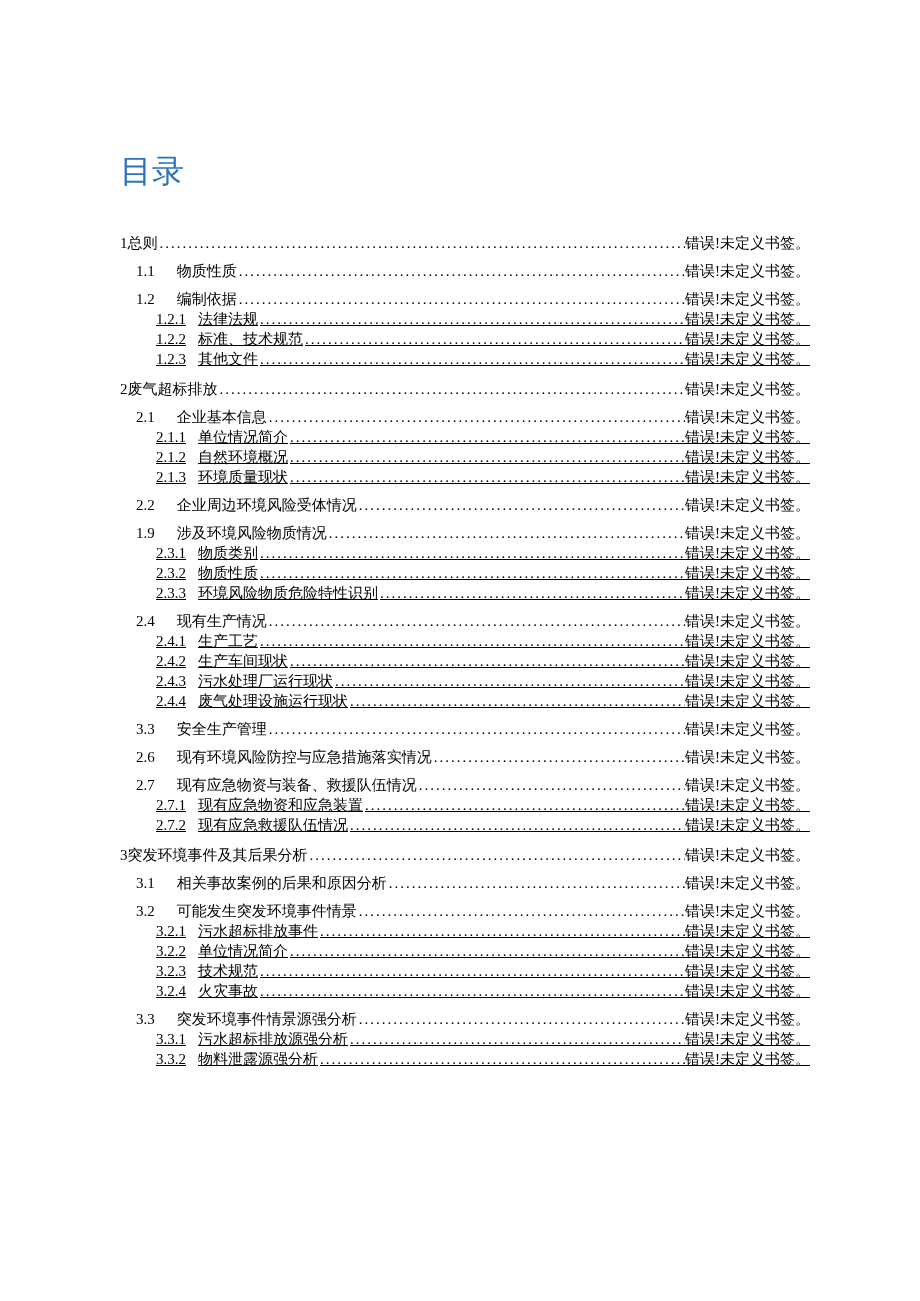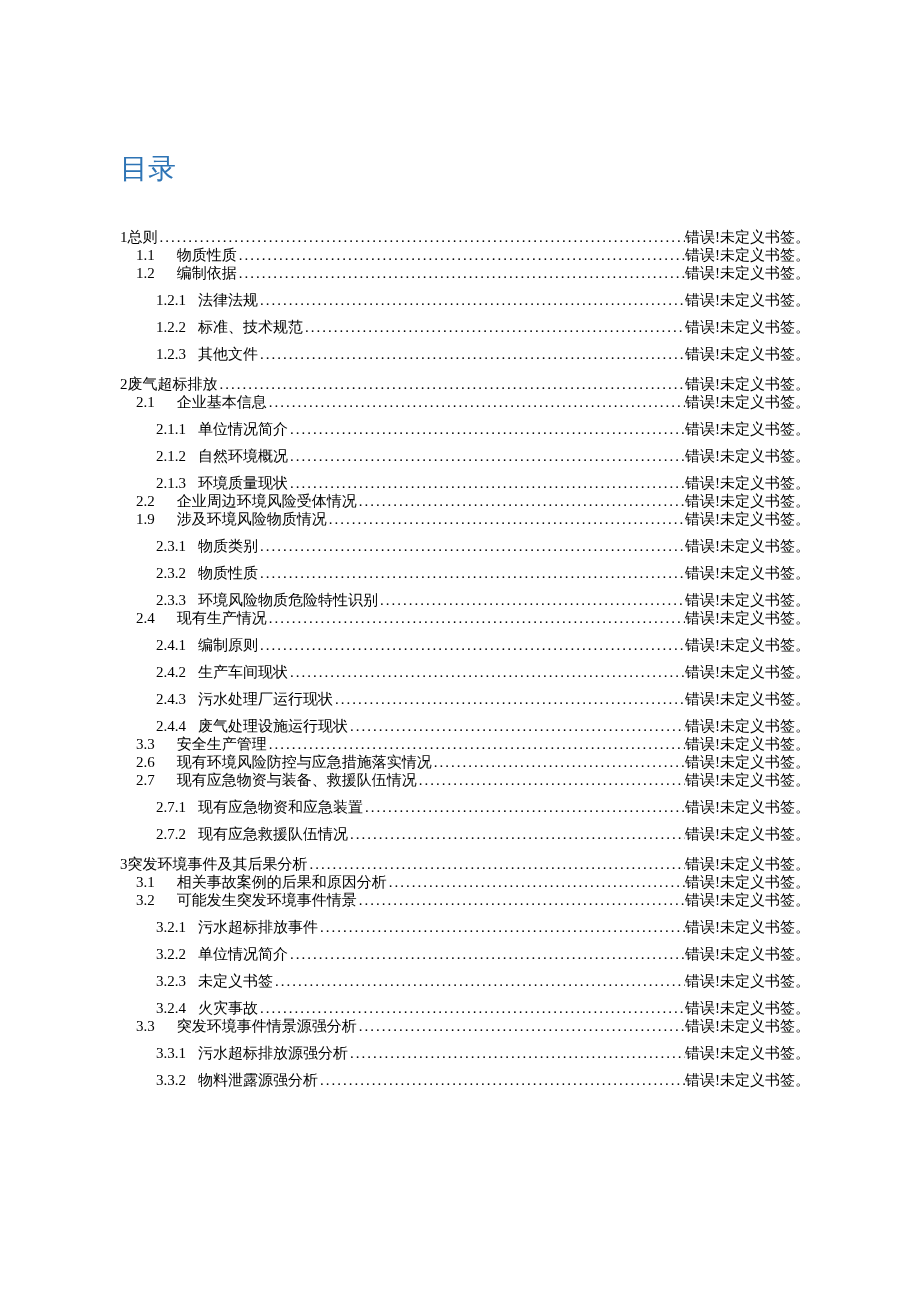--- a/index.html
+++ b/index.html
@@ -9,46 +9,48 @@
     }
     body {
       background: #ffffff;
       font-family: "SimSun", "宋体", serif;
       width: 920px;
       height: 1301px;
       padding: 150px 110px 0 120px;
     }
     .title {
       color: #2e74b5;
-      font-size: 28px;
+      font-size: 32px;
       font-weight: normal;
       margin-bottom: 40px;
       font-family: "SimSun", "宋体", serif;
     }
     .toc {
       font-size: 15px;
       line-height: 1.2;
       color: #000;
     }
     .toc-entry {
       display: flex;
       align-items: baseline;
       white-space: nowrap;
       overflow: hidden;
     }
     .toc-entry.level-1 {
       margin-top: 12px;
       margin-bottom: 0px;
     }
     .toc-entry.level-2 {
+      margin-top: 10px;
       padding-left: 16px;
     }
     .toc-entry.level-3 {
-      margin-top: 9px;
+      margin-top: 2px;
       padding-left: 36px;
+      text-decoration: underline;
     }
     .entry-num {
       flex: 0 0 auto;
     }
     .entry-gap {
       flex: 0 0 auto;
     }
     .level-2 .entry-gap {
       width: 22px;
       display: inline-block;
@@ -194,21 +196,21 @@
     <div class="toc-entry level-2">
       <span class="entry-num">2.4</span>
       <span class="entry-gap"></span>
       <span class="entry-label">现有生产情况</span>
       <span class="dots"></span>
       <span class="page-ref">错误!未定义书签。</span>
     </div>
     <div class="toc-entry level-3">
       <span class="entry-num">2.4.1</span>
       <span class="entry-gap"></span>
-      <span class="entry-label">编制原则</span>
+      <span class="entry-label">生产工艺</span>
       <span class="dots"></span>
       <span class="page-ref">错误!未定义书签。</span>
     </div>
     <div class="toc-entry level-3">
       <span class="entry-num">2.4.2</span>
       <span class="entry-gap"></span>
       <span class="entry-label">生产车间现状</span>
       <span class="dots"></span>
       <span class="page-ref">错误!未定义书签。</span>
     </div>
@@ -292,21 +294,21 @@
     <div class="toc-entry level-3">
       <span class="entry-num">3.2.2</span>
       <span class="entry-gap"></span>
       <span class="entry-label">单位情况简介</span>
       <span class="dots"></span>
       <span class="page-ref">错误!未定义书签。</span>
     </div>
     <div class="toc-entry level-3">
       <span class="entry-num">3.2.3</span>
       <span class="entry-gap"></span>
-      <span class="entry-label">未定义书签</span>
+      <span class="entry-label">技术规范</span>
       <span class="dots"></span>
       <span class="page-ref">错误!未定义书签。</span>
     </div>
     <div class="toc-entry level-3">
       <span class="entry-num">3.2.4</span>
       <span class="entry-gap"></span>
       <span class="entry-label">火灾事故</span>
       <span class="dots"></span>
       <span class="page-ref">错误!未定义书签。</span>
     </div>

